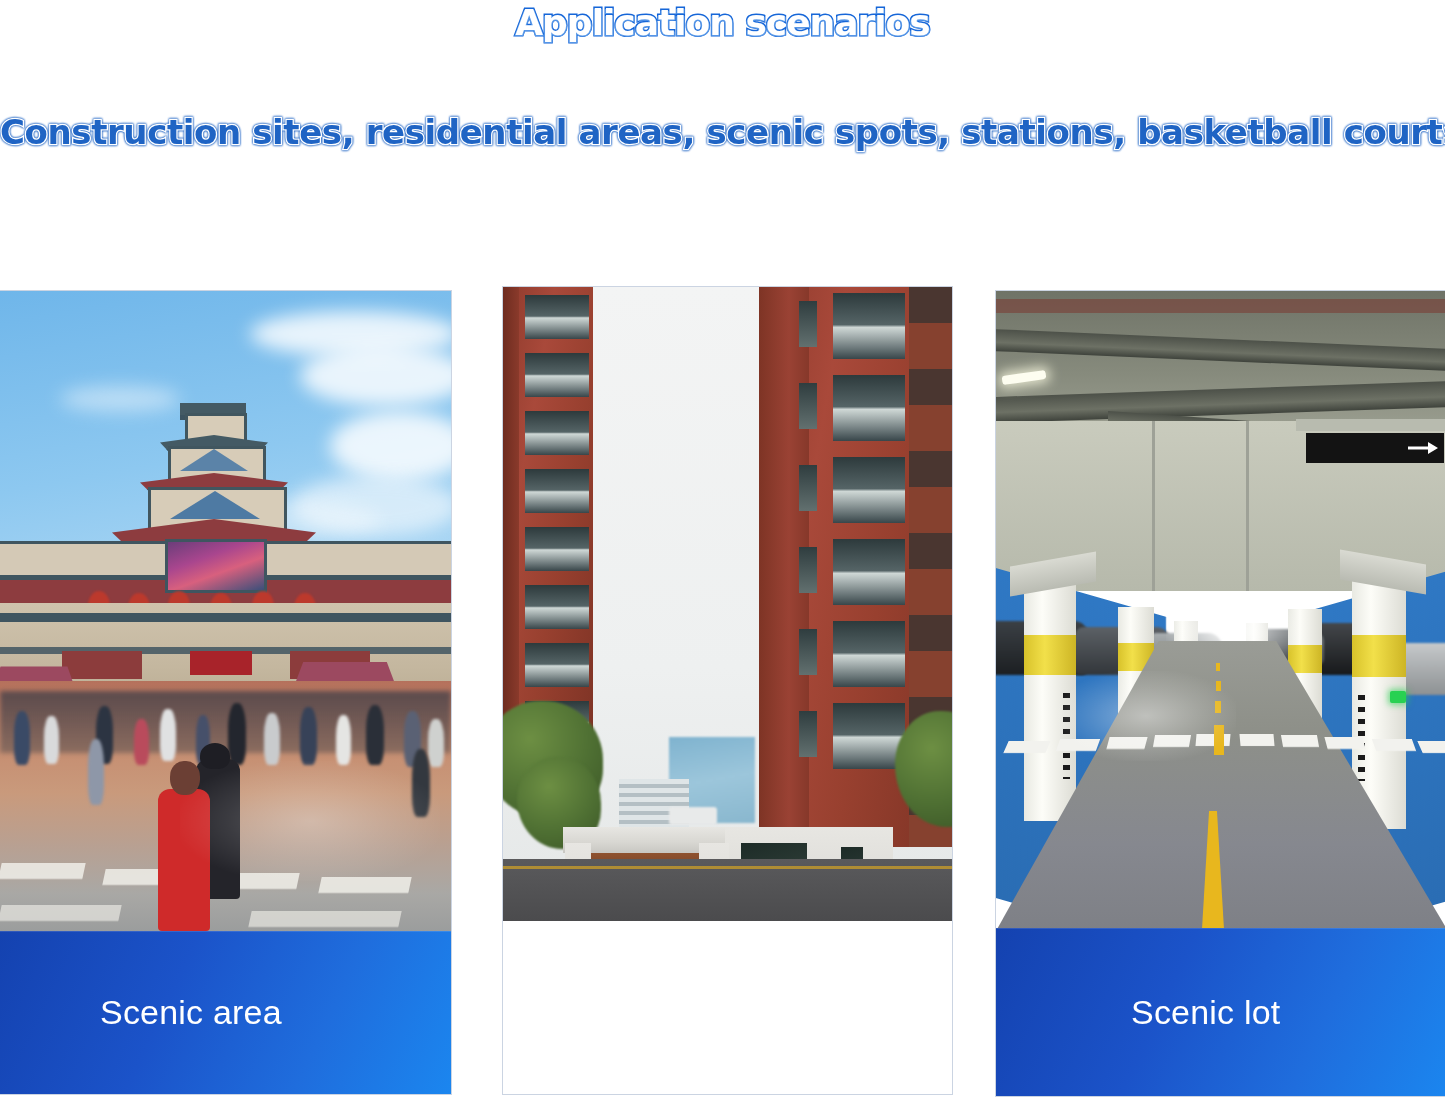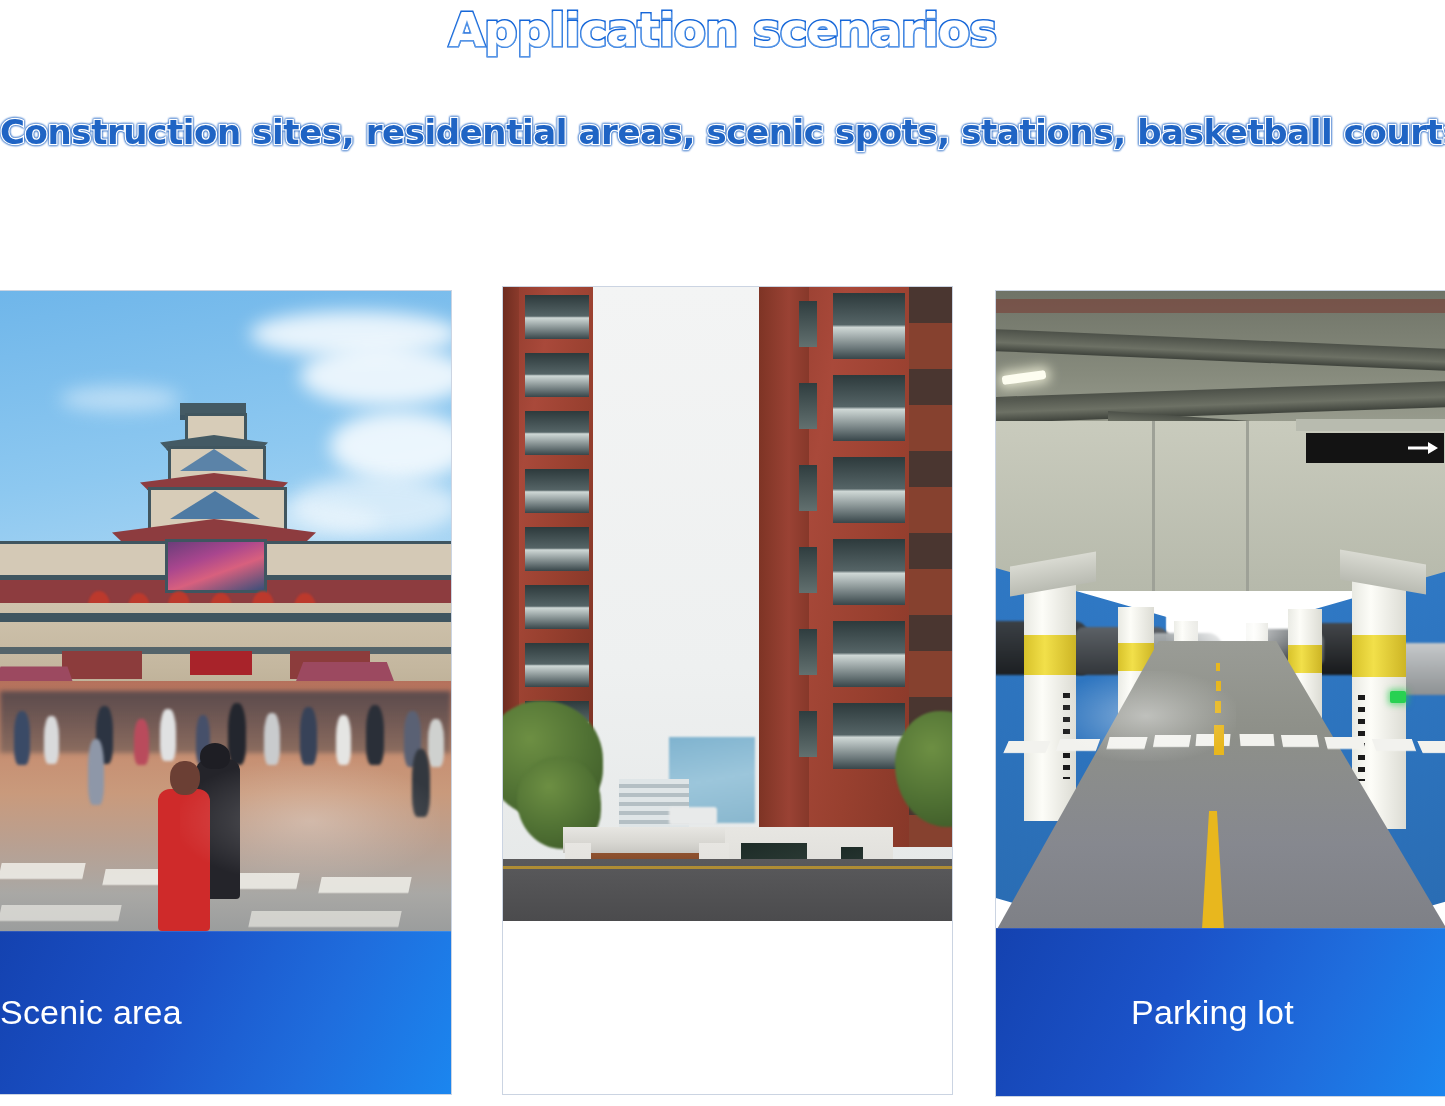--- a/index.html
+++ b/index.html
@@ -19,21 +19,21 @@
   .heading-area {
     position: absolute;
     top: 0; left: 0; right: 0;
     text-align: center;
   }
   .main-title {
     position: absolute;
     top: 2px;
     left: 0; right: 0;
     font-family: "DejaVu Sans", sans-serif;
-    font-size: 47px;
+    font-size: 36px;
     font-weight: bold;
     letter-spacing: -1px;
     color: #ffffff;
     -webkit-text-stroke: 3px #1565d8;
     paint-order: stroke fill;
     text-shadow:
        0 0 1px #2f7fe0,
        1px 1px 0 #5b9ae8,
       -1px 1px 0 #5b9ae8;
     white-space: nowrap;
@@ -78,21 +78,21 @@
     font-size: 34px;
     font-weight: 400;
     letter-spacing: 0.2px;
     white-space: nowrap;
   }
 
   
   #panel-scenic   { left: 0px;    top: 291px; width: 451px; height: 803px; }
   #panel-scenic  .photo { height: 640px; }
   #panel-scenic  .caption-bar { height: 163px; }
-  #panel-scenic  .caption-text { }
+  #panel-scenic  .caption-text { padding-left: 100px; }
 
   #panel-community  { left: 503px;  top: 287px; width: 449px; height: 807px; }
   #panel-community .photo { height: 634px; }
   #panel-community .caption-bar { height: 173px; }
   #panel-community .caption-text { padding-left: 119px; }
 
   #panel-parking  { left: 996px;  top: 291px; width: 452px; height: 805px; }
   #panel-parking .photo { height: 637px; }
   #panel-parking .caption-bar { height: 168px; }
   #panel-parking .caption-text { padding-left: 135px; }
@@ -538,15 +538,15 @@
     <div class="zebra" style="left:378px; top:448px; width:40px; height:12px; transform:skewX(20deg);"></div>
     <div class="zebra" style="left:424px; top:450px; width:36px; height:12px; transform:skewX(24deg);"></div>
     <div class="drive-yellow" style="left:218px; top:434px; width:10px; height:30px;"></div>
 
     <div class="drive-yellow" style="left:206px; top:520px; width:22px; height:118px; clip-path:polygon(32% 0%, 68% 0%, 100% 100%, 0% 100%);"></div>
 
     <div class="glow" style="left:60px; top:380px; width:180px; height:90px; opacity:.45;"></div>
   </div>
 
   <div class="caption-bar">
-    <span class="caption-text">Parking lot</span>
+    <span class="caption-text">Scenic lot</span>
   </div>
 </div>
 
 </body></html>

